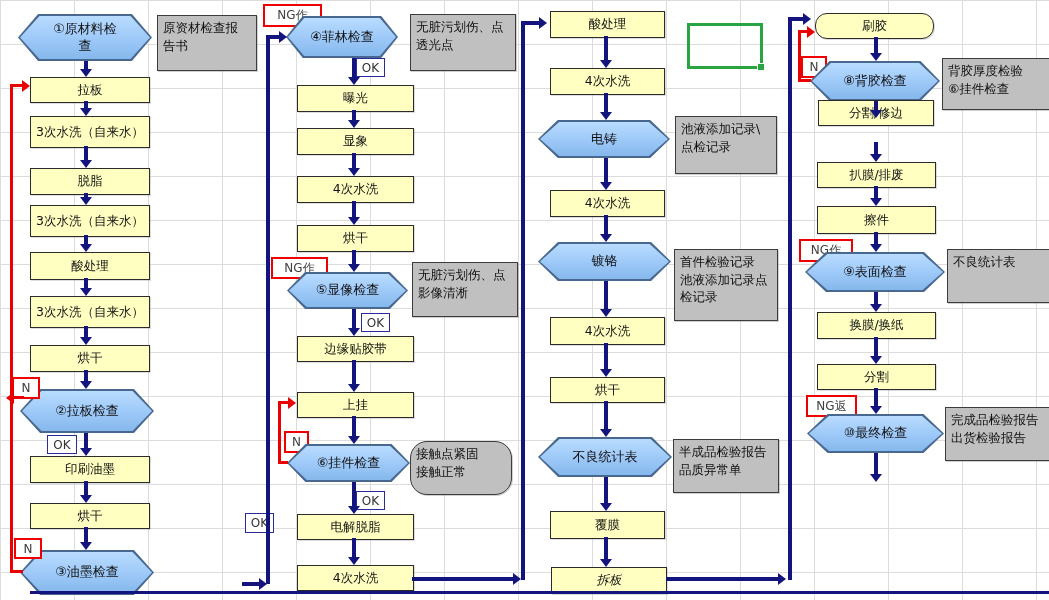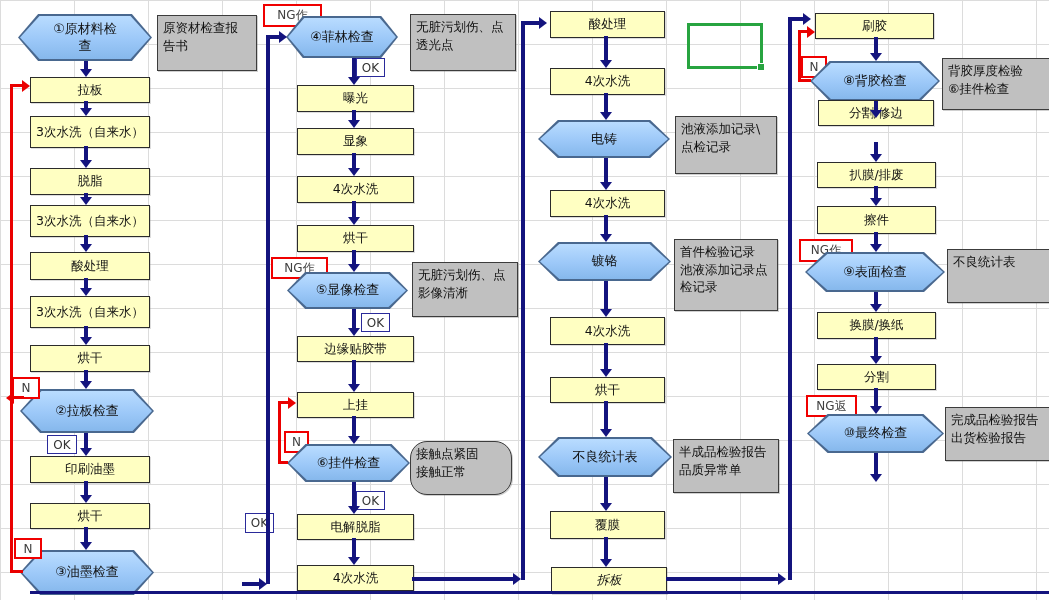--- a/index.html
+++ b/index.html
@@ -176,21 +176,21 @@
   <div class="note" style="left:675px;top:116px;width:90px;height:50px;">池液添加记录\
 点检记录</div>
 
   <div class="pbox" style="left:550px;top:190px;width:113px;height:25px;">4次水洗</div>
 
   <div class="hex" style="left:538px;top:242px;width:133px;height:39px;">
     <div class="hb"></div>
     <div class="hf"></div>
     <div class="ht">镀铬</div>
   </div>
-  <div class="note" style="left:674px;top:239px;width:92px;height:64px;">首件检验记录
+  <div class="note" style="left:674px;top:249px;width:92px;height:64px;">首件检验记录
 池液添加记录点
 检记录</div>
 
   <div class="pbox" style="left:550px;top:317px;width:113px;height:26px;">4次水洗</div>
   <div class="pbox" style="left:550px;top:377px;width:113px;height:24px;">烘干</div>
 
   <div class="hex" style="left:538px;top:437px;width:134px;height:40px;">
     <div class="hb"></div>
     <div class="hf"></div>
     <div class="ht">不良统计表</div>
@@ -208,21 +208,21 @@
   <div class="va" style="left:604px;top:281px;height:28px;"></div>
   <div class="va" style="left:604px;top:343px;height:26px;"></div>
   <div class="va" style="left:604px;top:401px;height:28px;"></div>
   <div class="va" style="left:604px;top:477px;height:26px;"></div>
   <div class="va" style="left:604px;top:537px;height:22px;"></div>
 
   <div class="ha" style="left:412px;top:577px;width:101px;"></div>
   <div class="seg" style="left:521px;top:21px;width:4px;height:559px;"></div>
   <div class="ha" style="left:521px;top:21px;width:18px;"></div>
 
-  <div class="pbox" style="left:815px;top:13px;width:117px;height:24px;">刷胶</div>
+  <div class="pbox" style="left:815px;top:13px;width:117px;height:24px;border-radius:12px;">刷胶</div>
   <div class="lbl ng" style="left:801px;top:56px;width:22px;height:18px;">N</div>
   <div class="hex" style="left:810px;top:61px;width:130px;height:40px;">
     <div class="hb"></div>
     <div class="hf"></div>
     <div class="ht">⑧背胶检查</div>
   </div>
   <div class="note" style="left:942px;top:58px;width:96px;height:44px;">背胶厚度检验
 ⑥挂件检查</div>
 
   <div class="pbox" style="left:818px;top:100px;width:114px;height:24px;">分割/修边</div>

